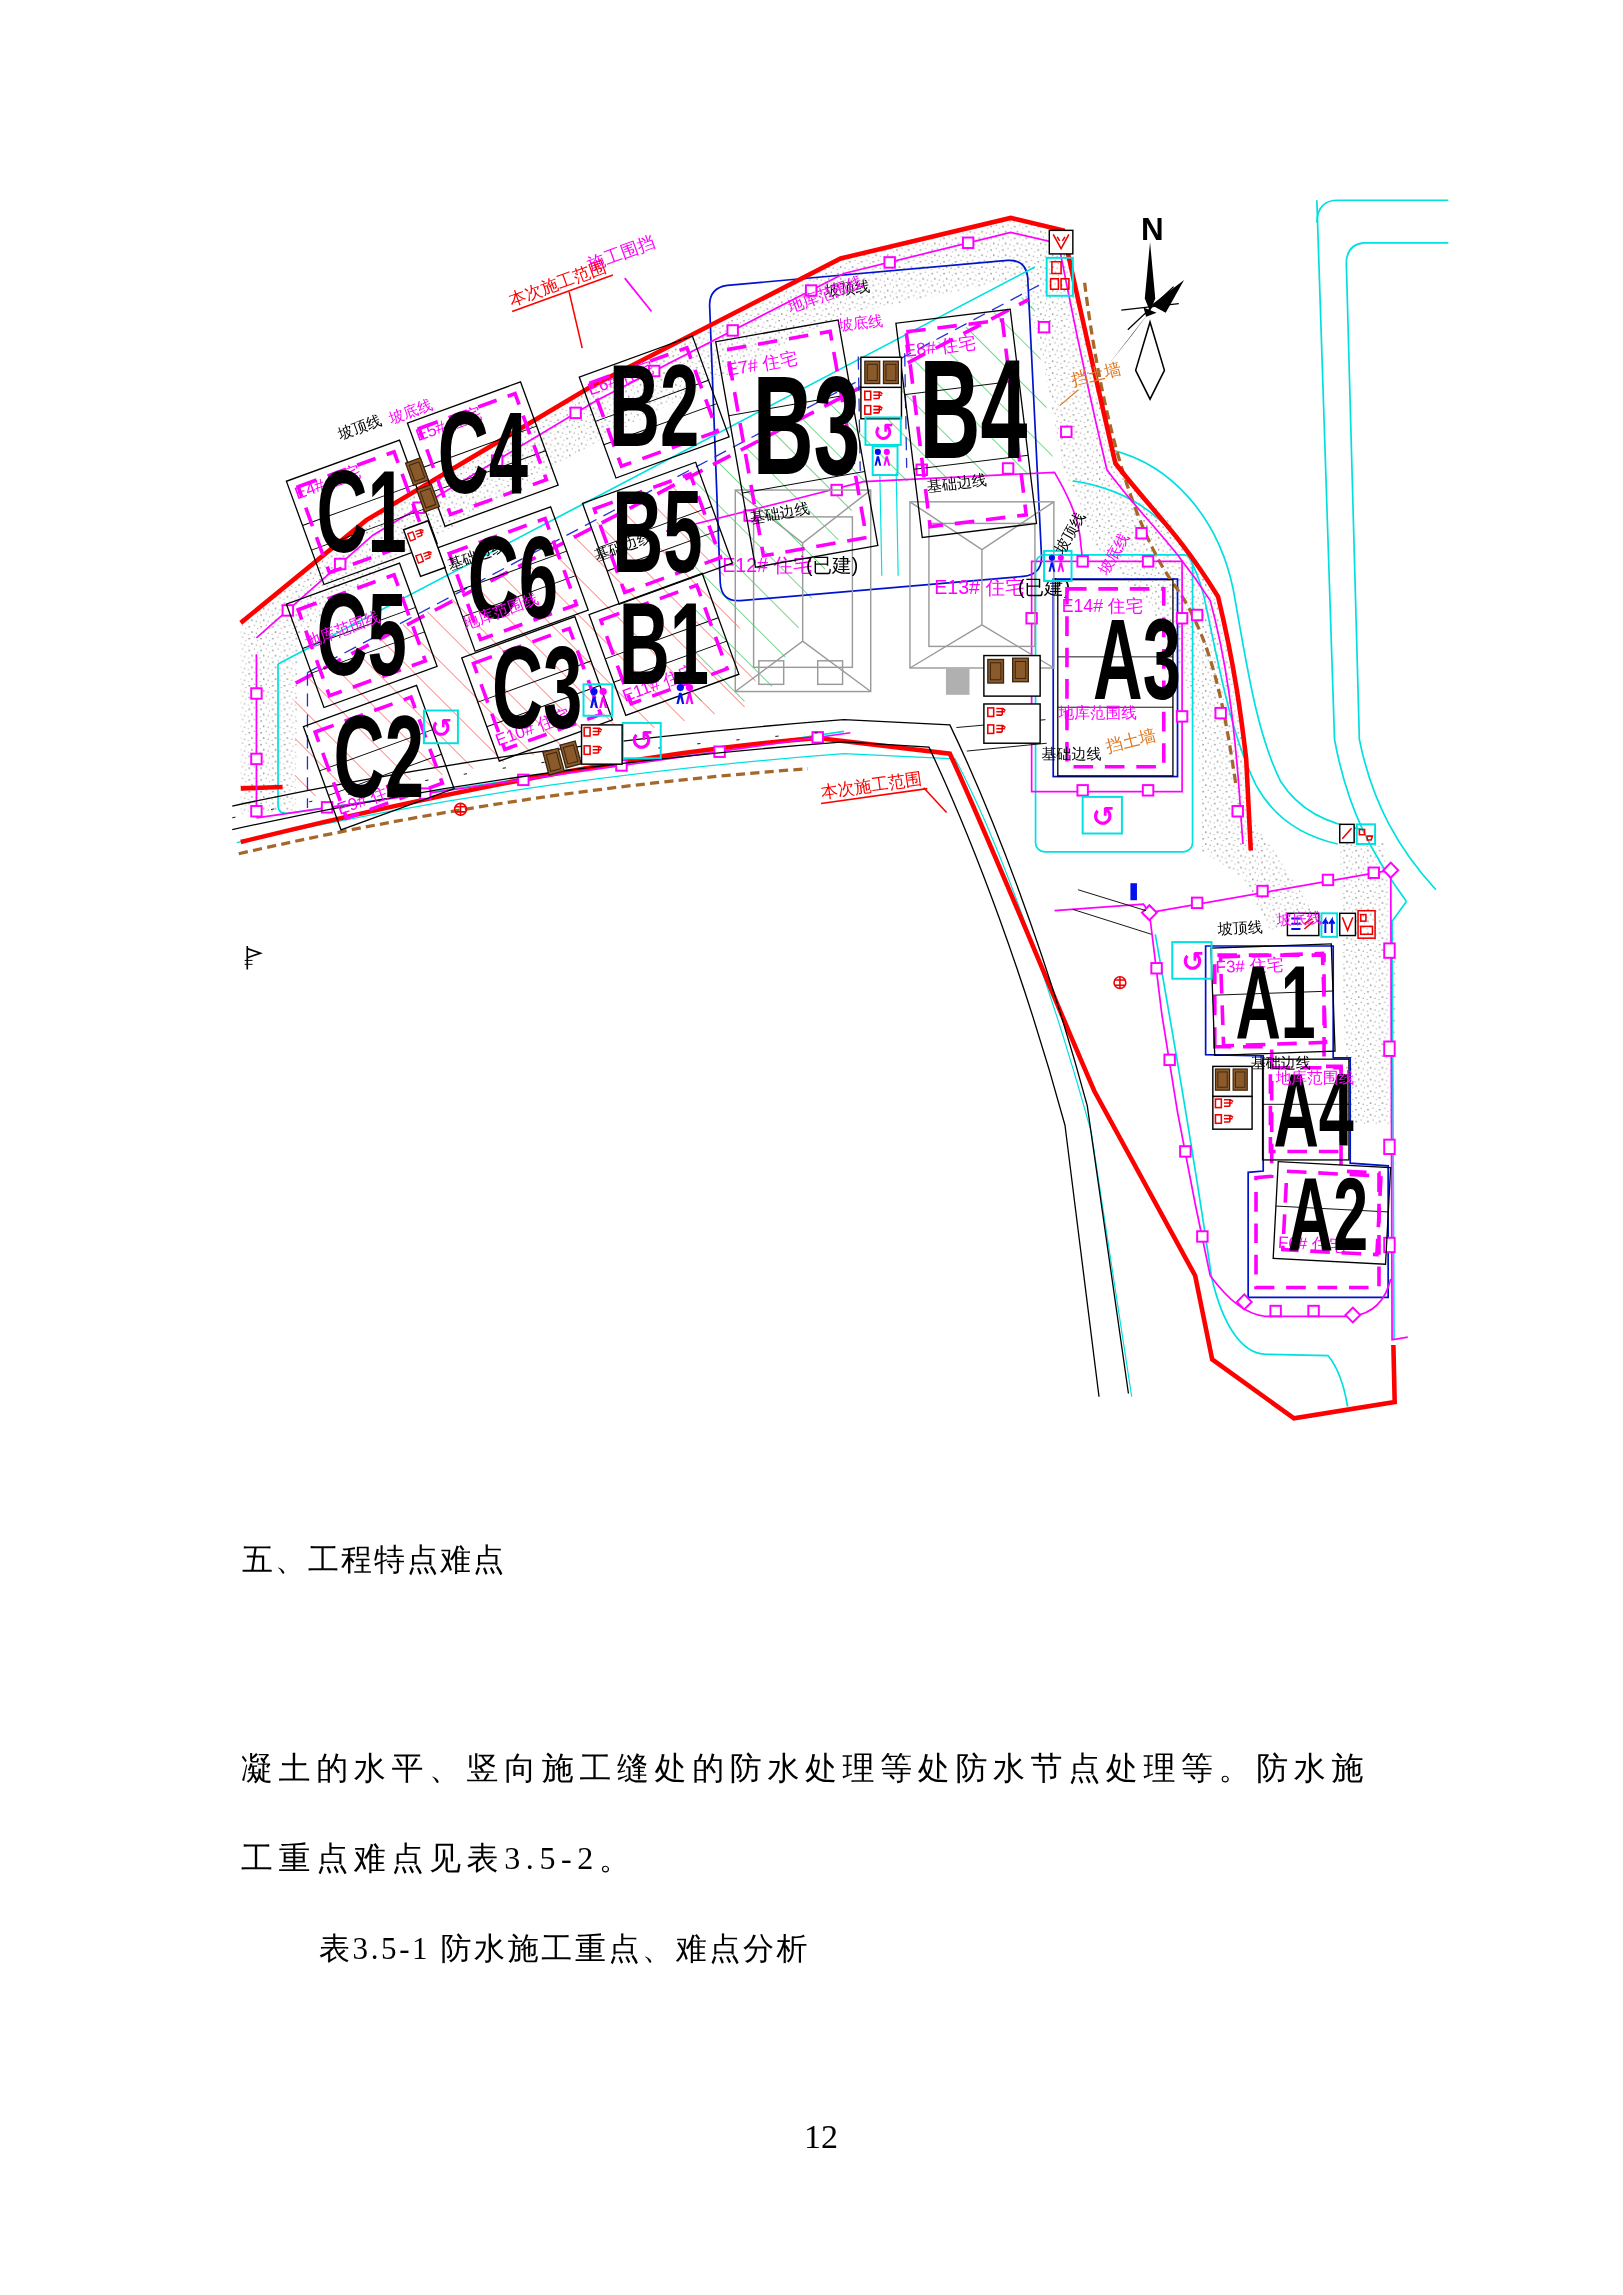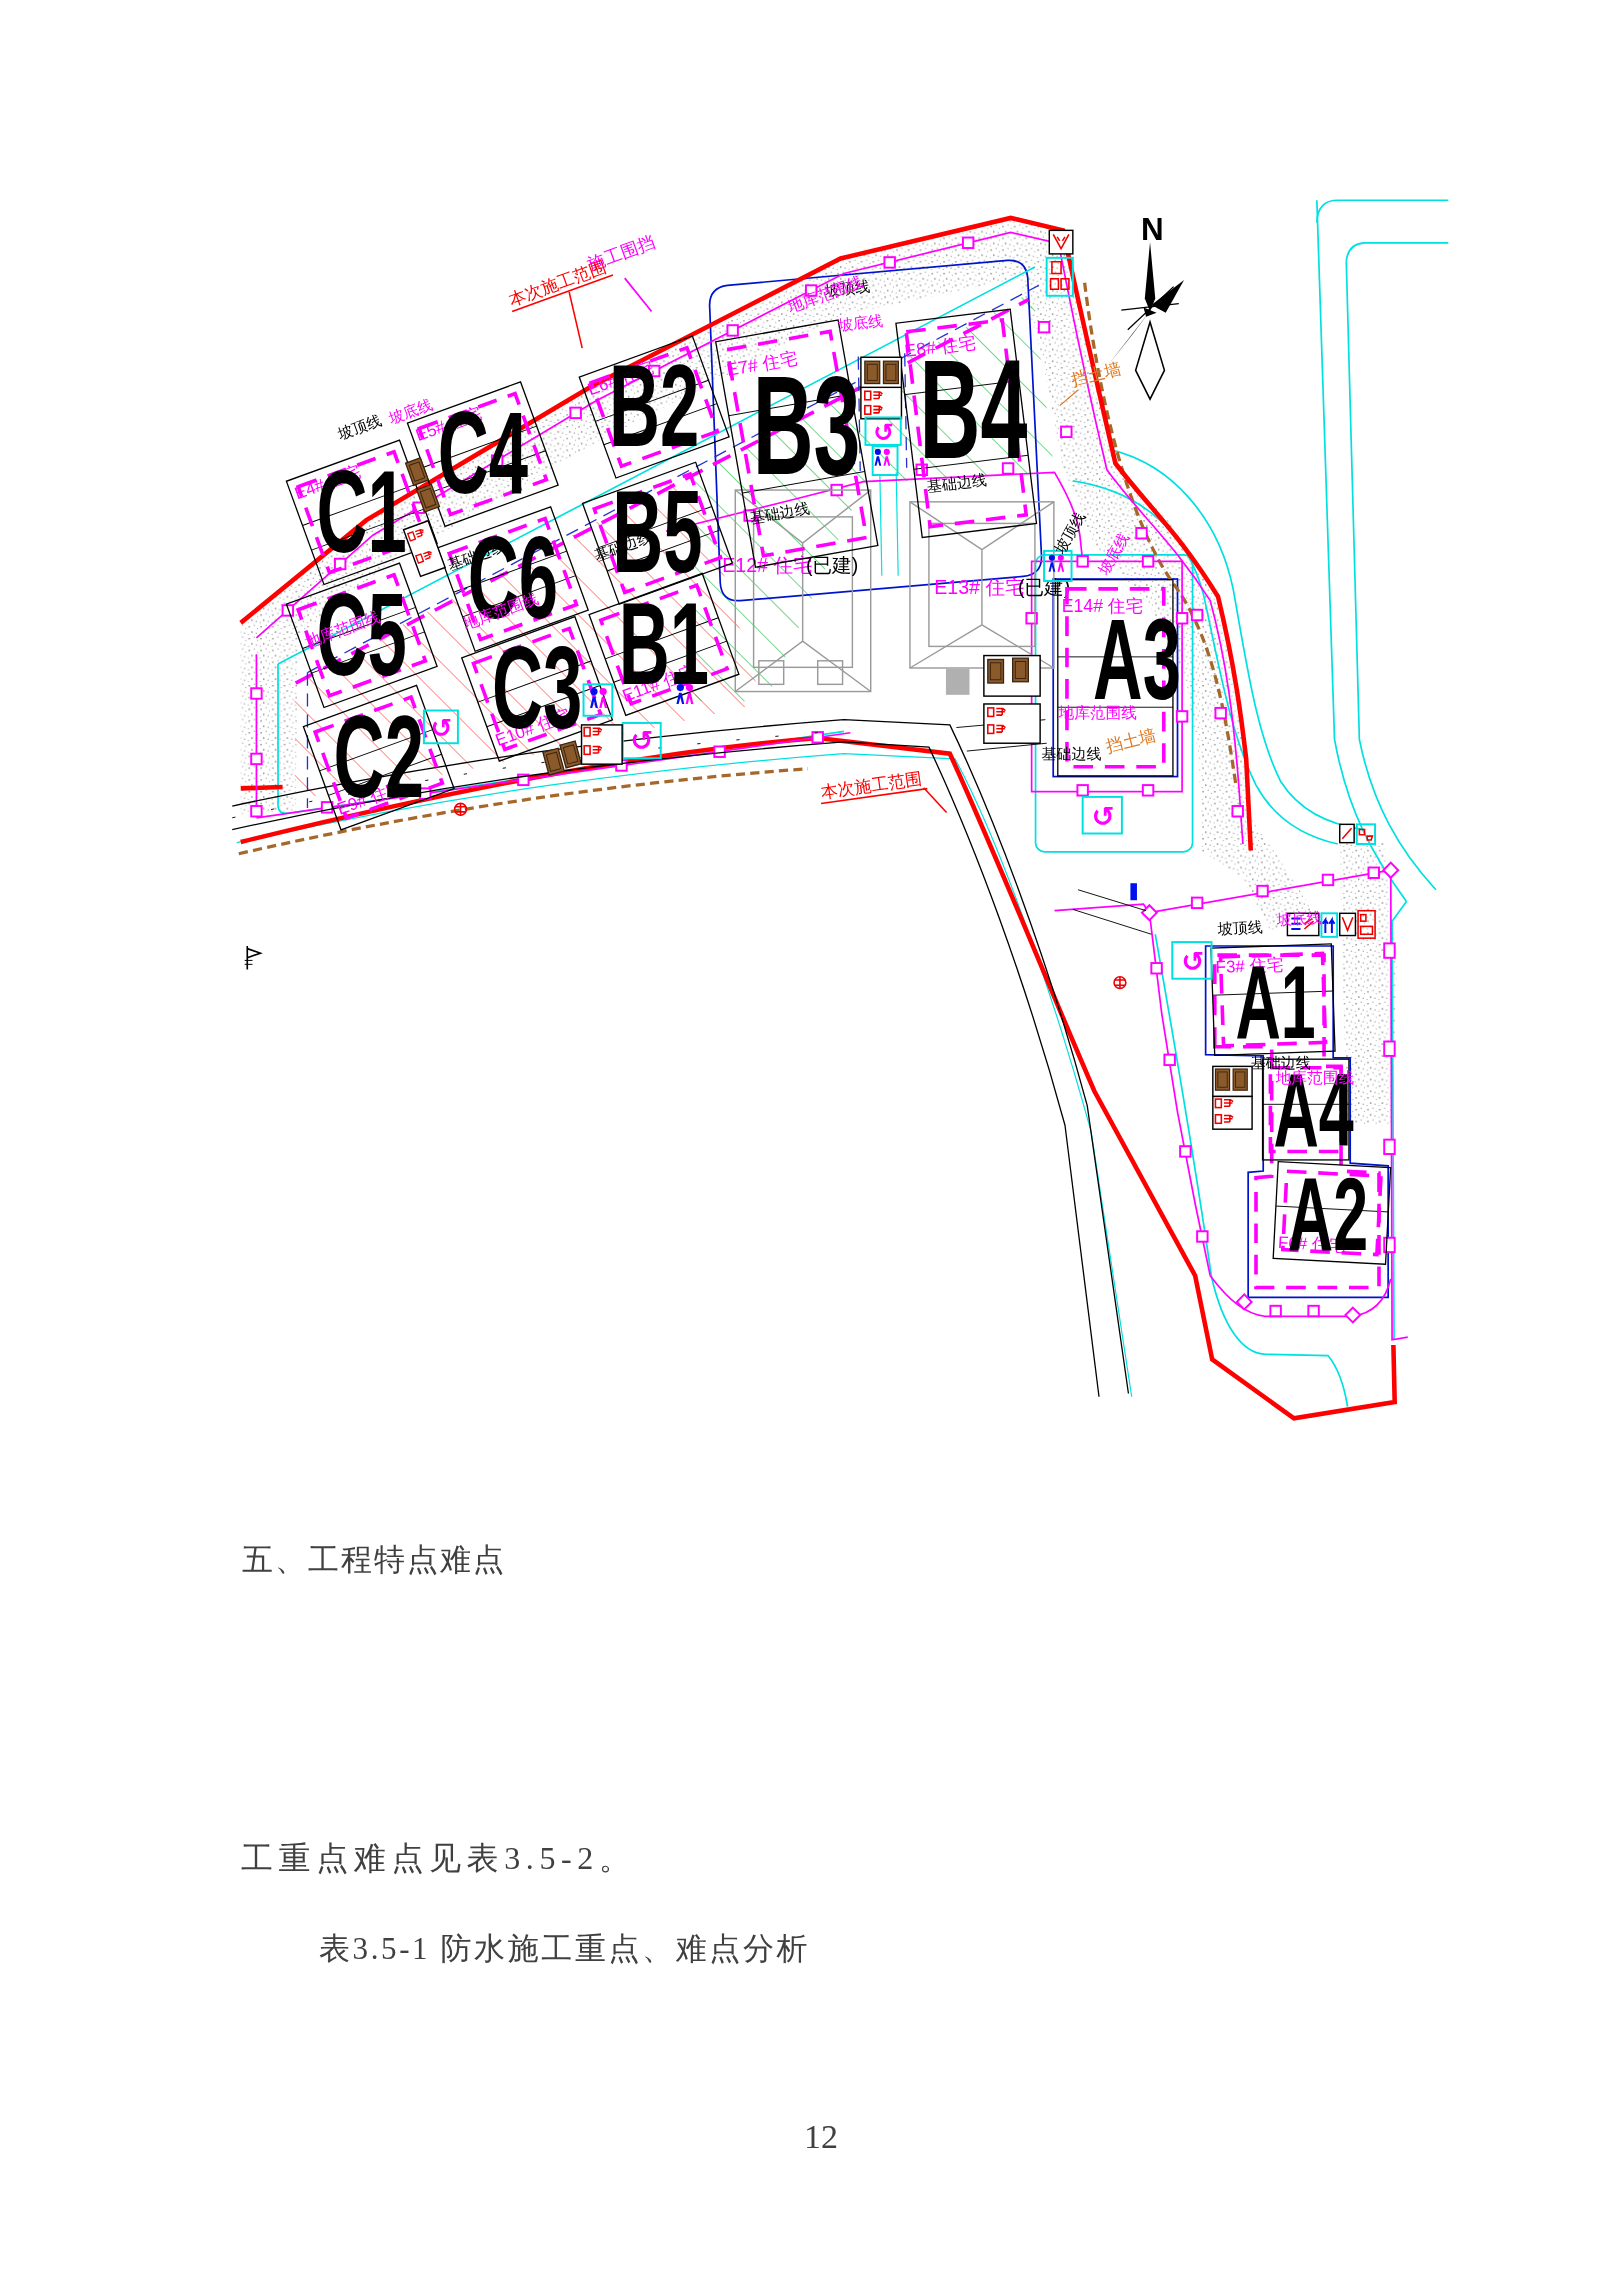--- a/index.html
+++ b/index.html
@@ -1,19 +1,19 @@
 <!DOCTYPE html>
 <html style="font-size:10.5px"><head>
 <meta charset="utf-8">
 <style>
   html,body{margin:0;padding:0;background:#ffffff;}
   #page{position:relative;width:1623px;height:2295px;background:#fff;overflow:hidden;
         font-family:"Liberation Serif","DejaVu Serif",serif;}
   #plan{position:absolute;left:0;top:0;}
-  .doctext{position:absolute;color:#404040;white-space:nowrap;}
+  .doctext{position:absolute;color:#000000;white-space:nowrap;}
   .heading{font-size:31px;letter-spacing:2px;}
   .body-line{font-size:32px;letter-spacing:5.6px;}
   .caption{font-size:31px;letter-spacing:2.6px;}
   .pagenum{font-size:34px;}
   
   .bl{stroke:#000;fill:none;stroke-width:2;}
   .blt{stroke:#000;fill:none;stroke-width:1.4;}
   .cy{stroke:#00e0e0;fill:none;stroke-width:2.6;}
   .cyt{stroke:#00e0e0;fill:none;stroke-width:1.8;}
   .mg{stroke:#ff00ff;fill:none;stroke-width:2.6;}
@@ -565,18 +565,19 @@
     <path d="M0,-100 L8,-14 L0,6 L-8,-14 Z" fill="#000"></path>
     <path d="M0,22 L22,96 L0,140 L-22,96 Z" fill="#fff" stroke="#000" stroke-width="2.4"></path>
     <path d="M2,-4 L52,-42 L24,8 Z" fill="#000"></path>
     <path d="M-2,8 L-64,88 L-26,40 Z" fill="#000"></path>
     <path d="M-44,4 L44,-6 M-34,34 L36,-32" stroke="#000" stroke-width="2" fill="none"></path>
     <path d="M-10,0 L10,8 L-6,14 Z" fill="#000"></path>
   </g>
 </svg>
 
 <div class="doctext heading" style="left:242px;top:1539px;">五、工程特点难点</div>
+<div class="doctext body-line" style="left:241px;top:1747px;">凝土的水平、竖向施工缝处的防水处理等处防水节点处理等。防水施</div>
 <div class="doctext body-line" style="left:241px;top:1837px;">工重点难点见表3.5-2。</div>
 <div class="doctext caption" style="left:319px;top:1928px;font-family:Liberation Serif, serif;">表3.5-1  防水施工重点、难点分析</div>
 <div class="doctext pagenum" style="left:804px;top:2118px;">12</div>
 
 </div>
 
 
 </body></html>

